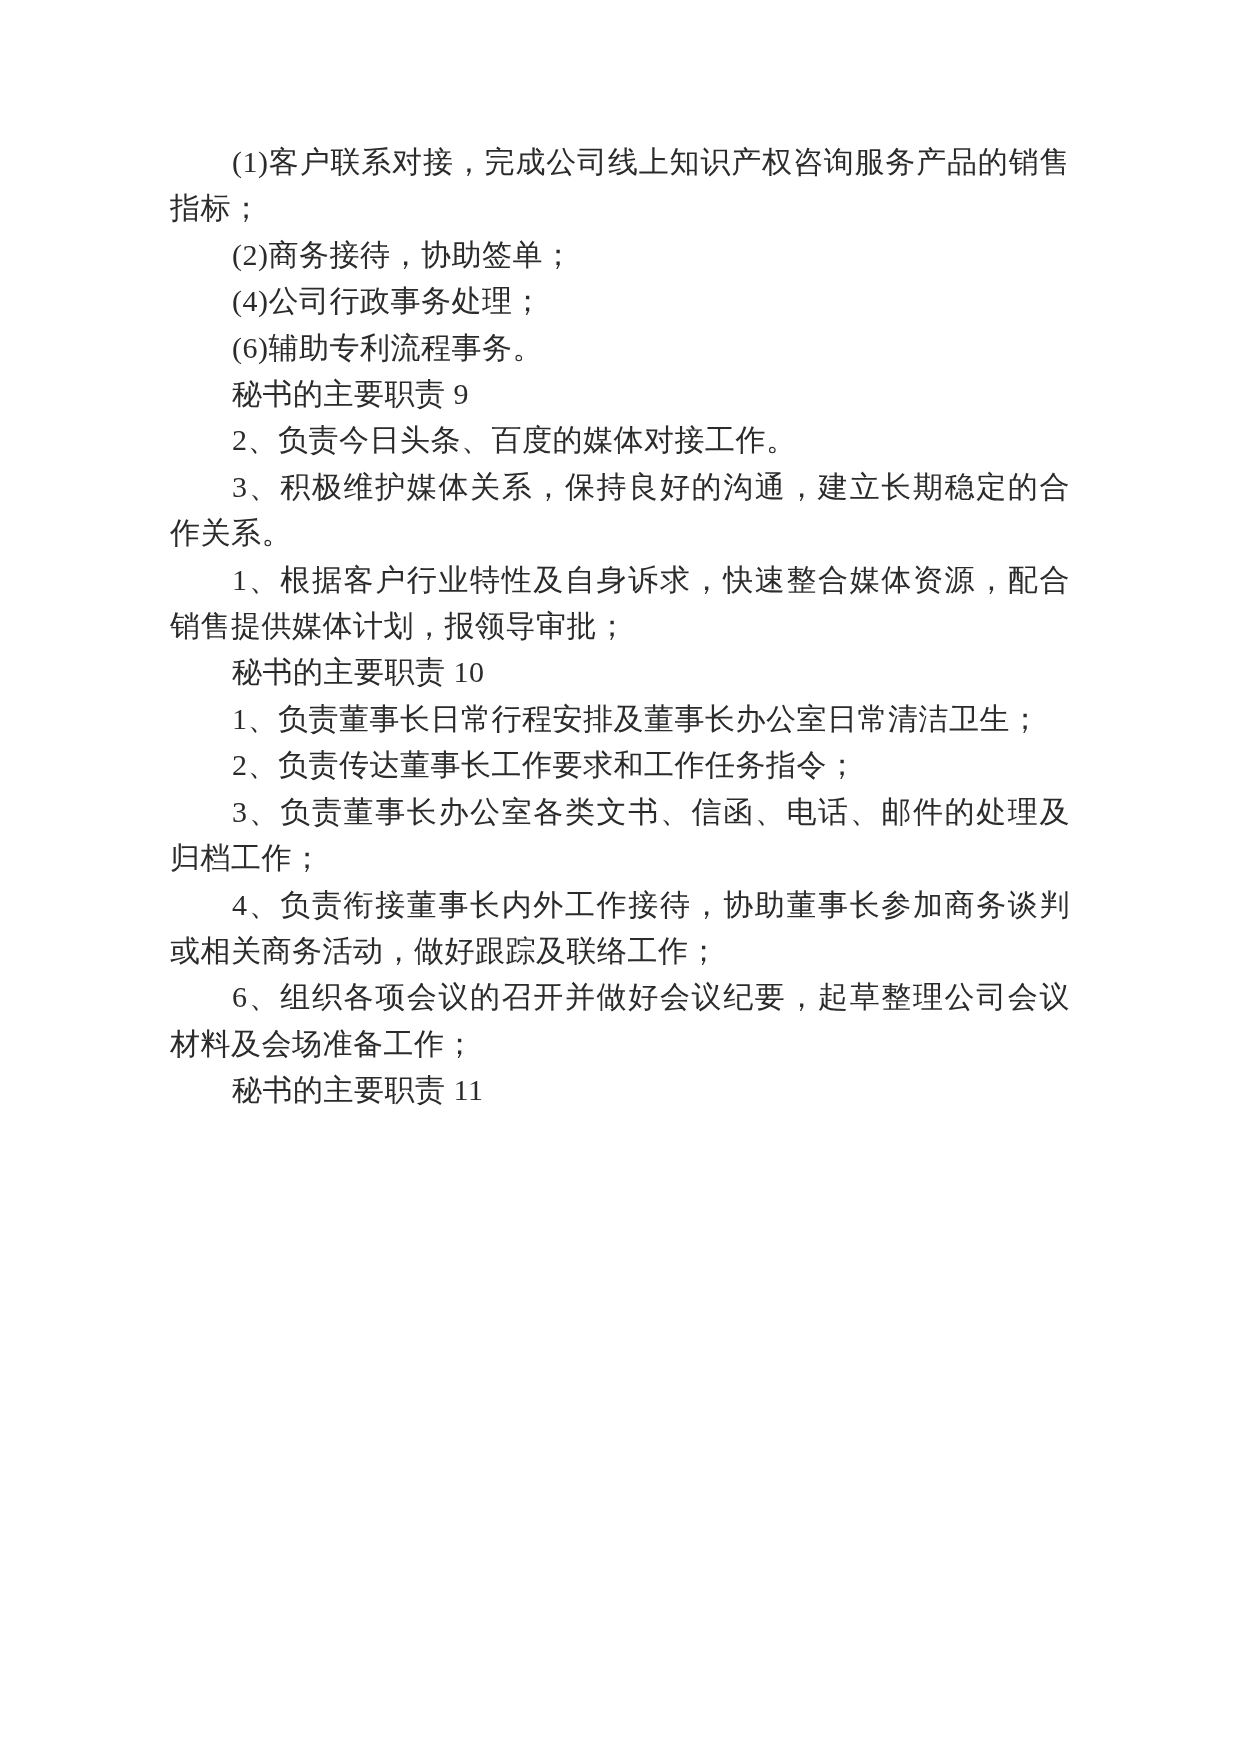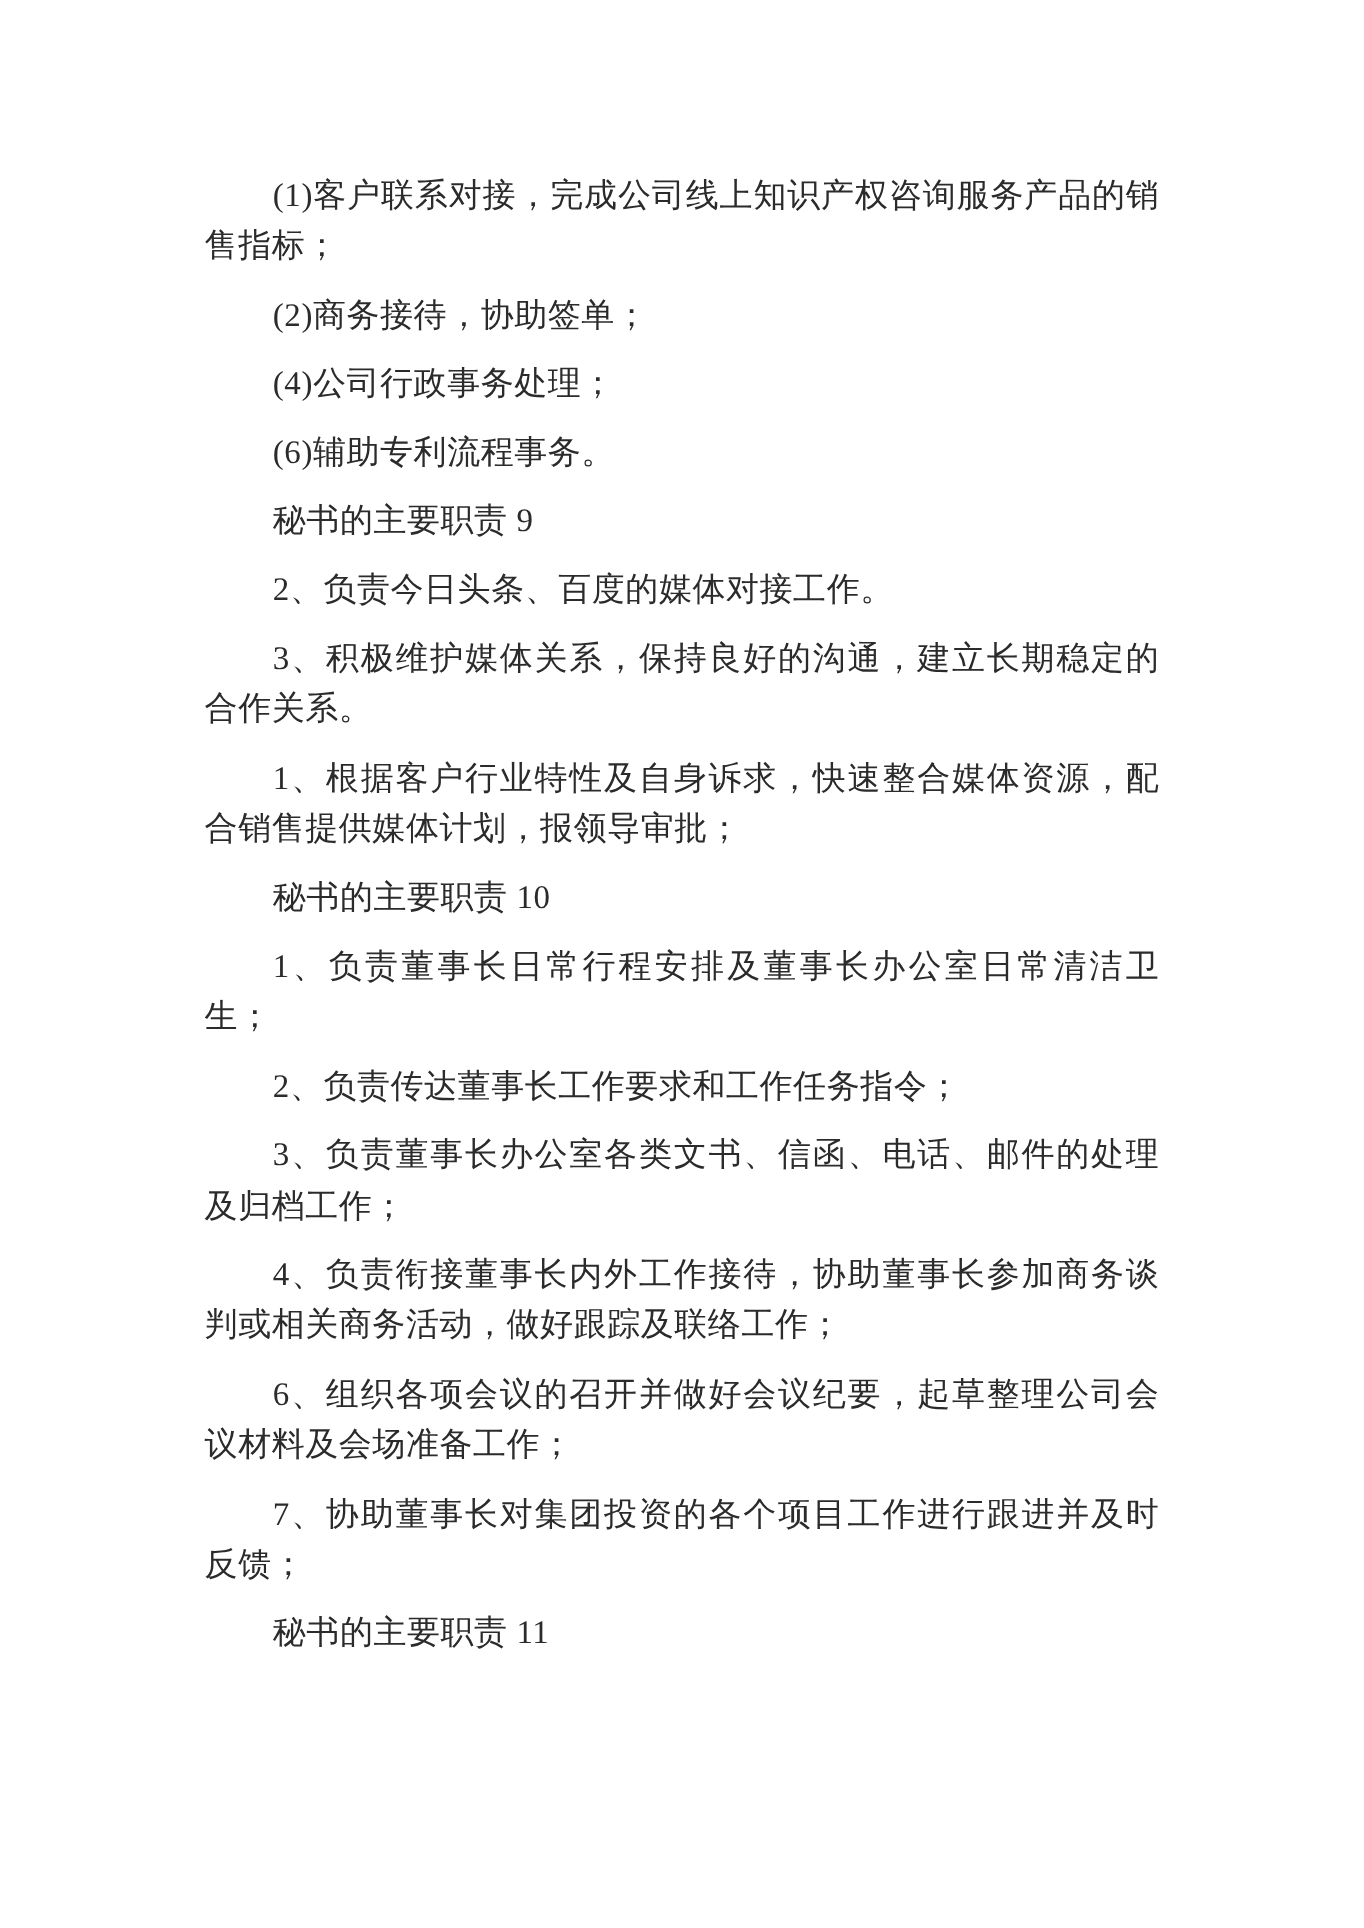--- a/index.html
+++ b/index.html
@@ -21,21 +21,21 @@
     width: 900px;
     color: #2b2b2b;
     font-size: 30px;
     line-height: 46.4px;
     text-align: justify;
     text-justify: inter-character;
     letter-spacing: 0.5px;
   }
   .para {
     text-indent: 62px;
-    margin: 16px;
+    margin: 0;
   }
   .para:last-child {
     text-align: left;
   }
 </style>
 </head>
 <body>
 
 <div class="page">
   <div class="content">
@@ -46,16 +46,15 @@
       <p class="para">秘书的主要职责 9</p>
       <p class="para">2、负责今日头条、百度的媒体对接工作。</p>
       <p class="para">3、积极维护媒体关系，保持良好的沟通，建立长期稳定的合作关系。</p>
       <p class="para">1、根据客户行业特性及自身诉求，快速整合媒体资源，配合销售提供媒体计划，报领导审批；</p>
       <p class="para">秘书的主要职责 10</p>
       <p class="para">1、负责董事长日常行程安排及董事长办公室日常清洁卫生；</p>
       <p class="para">2、负责传达董事长工作要求和工作任务指令；</p>
       <p class="para">3、负责董事长办公室各类文书、信函、电话、邮件的处理及归档工作；</p>
       <p class="para">4、负责衔接董事长内外工作接待，协助董事长参加商务谈判或相关商务活动，做好跟踪及联络工作；</p>
       <p class="para">6、组织各项会议的召开并做好会议纪要，起草整理公司会议材料及会场准备工作；</p>
-      <p class="para">7、协助董事长对集团投资的各个项目工作进行跟进并及时反馈；</p>
       <p class="para">秘书的主要职责 11</p>
     </div>
 </div>
 
 </body></html>

